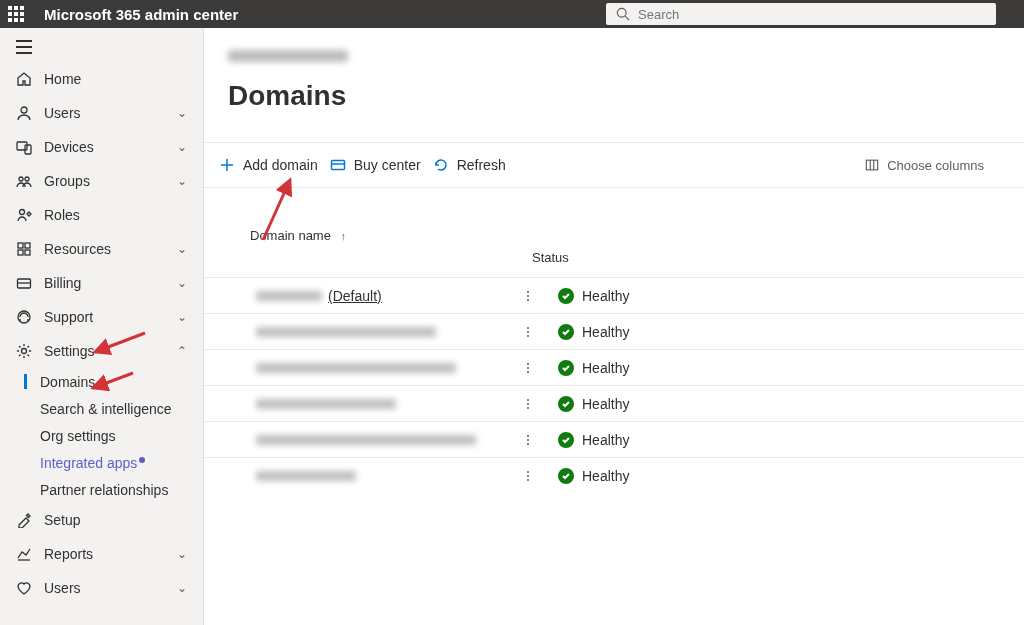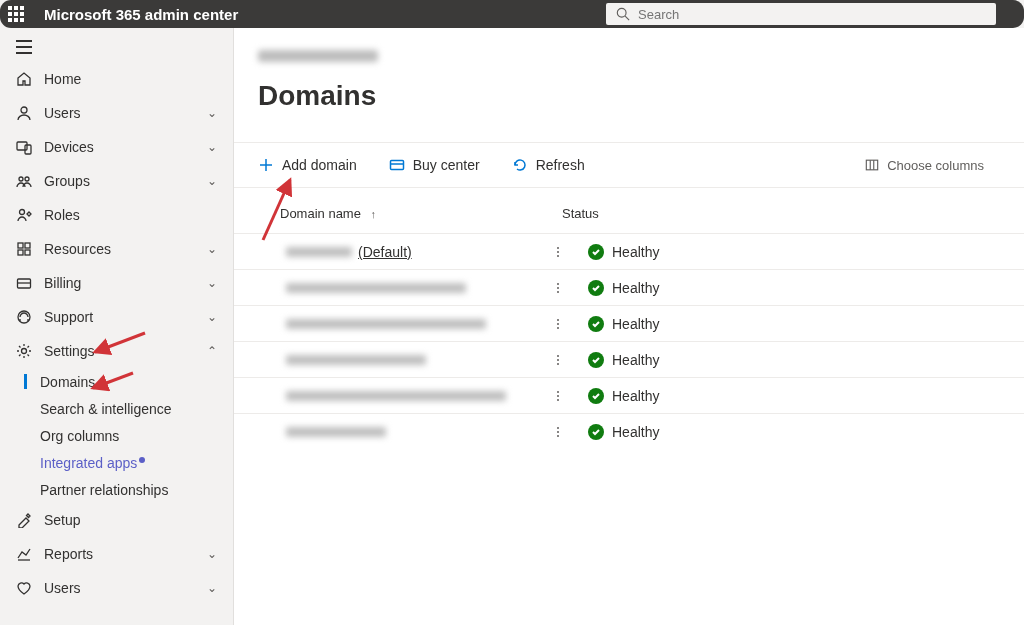--- a/index.html
+++ b/index.html
@@ -1,52 +1,52 @@
 <!DOCTYPE html>
 <html><head>
 <meta charset="utf-8">
 <style>
   * { box-sizing: border-box; margin: 0; padding: 0; }
   body { font-family: "Segoe UI", Arial, sans-serif; font-size: 14px; color: #323130; background: #f3f2f1; width: 1024px; height: 625px; overflow: hidden; position: relative; }
   
-  .header { height: 28px; background: #3b3a39; color: #fff; display: flex; align-items: center; padding: 0 8px; border-radius: 11px; }
+  .header { height: 28px; background: #3b3a39; color: #fff; display: flex; align-items: center; padding: 0 8px; }
   .waffle { width: 16px; height: 16px; display: grid; grid-template-columns: repeat(3,4px); grid-template-rows: repeat(3,4px); gap: 2px; margin-right: 20px; }
   .waffle span { background: #fff; width:4px; height:4px; }
   .app-title { font-size: 15px; font-weight: 600; }
   .searchbox { margin-left: auto; margin-right: 20px; width: 390px; height: 22px; background: #f3f2f1; border-radius: 2px; display:flex; align-items:center; padding: 0 10px; color:#605e5c; }
   .searchbox svg { width:14px; height:14px; fill:#605e5c; margin-right:8px; }
   .searchbox input { border:none; background:transparent; font-size:13px; flex:1; outline:none; }
   
   .shell { display:flex; height: calc(100% - 28px); }
-  .sidebar { width: 234px; background:#f3f2f1; border-right: 1px solid #e1dfdd; padding-top: 12px; }
+  .sidebar { width: 204px; background:#f3f2f1; border-right: 1px solid #e1dfdd; padding-top: 12px; }
   .ham-row { padding: 0 16px 8px 16px; }
   .ham { width:16px; height:14px; display:flex; flex-direction:column; justify-content:space-between; }
   .ham div { height:2px; background:#323130; }
   .nav-item { display:flex; align-items:center; height:34px; padding:0 16px; cursor:pointer; color:#323130; position:relative; }
   .nav-item .chev { margin-left:auto; color:#605e5c; font-size:12px; }
   .nav-item .icon { width:16px; height:16px; margin-right:12px; display:flex; align-items:center; justify-content:center; }
   .nav-item .icon svg { width:16px; height:16px; stroke:#323130; fill:none; stroke-width:1.3; }
   .sub-item { display:flex; align-items:center; height:27px; padding-left:40px; padding-right:16px; cursor:pointer; color:#323130; font-size:14px; position:relative; }
   .sub-item.selected { color:#323130; }
   .sub-item.selected::before { content:""; position:absolute; left:24px; top:6px; bottom:6px; width:3px; background:#0078d4; }
   .sub-item.link { color:#5b5fc7; }
   .dot { width:6px; height:6px; background:#5b5fc7; border-radius:50%; margin-left:2px; margin-top:-6px; }
   
   .main { flex:1; background:#fff; padding:22px 0 0 0; overflow:auto; }
   .blur-bar { margin-left:24px; width:120px; height:12px; background:#bdbdbd; filter:blur(3px); border-radius:3px; }
   .page-title { margin:18px 0 30px 24px; font-size:28px; font-weight:700; }
-  .toolbar { display:flex; align-items:center; gap:32px; padding:0 0 14px 24px; border-bottom:1px solid #edebe9; border-top:1px solid #edebe9; padding-top:14px; }
+  .toolbar { display:flex; align-items:center; gap:12px; padding:0 0 14px 15px; border-bottom:1px solid #edebe9; border-top:1px solid #edebe9; padding-top:14px; }
   .tbtn { display:flex; align-items:center; gap:8px; font-size:14px; color:#323130; cursor:pointer; }
   .tbtn svg { width:16px; height:16px; stroke:#0078d4; fill:none; stroke-width:1.5; }
   .cols-btn { margin-left:auto; margin-right:40px; display:flex; align-items:center; gap:8px; color:#605e5c; font-size:13px; cursor:pointer; }
   .cols-btn svg { width:14px; height:14px; stroke:#605e5c; fill:none; stroke-width:1.3; }
   
   .thead { display:flex; align-items:center; padding:18px 24px 12px 18px; font-size:13px; font-weight:400; color:#323130; }
   .col-name { width:290px; padding-left:28px; }
-  .col-status { flex:1; padding-left:20px; }
+  .col-status { flex:1; padding-left:20px;margin-top:44px; }
   .sort-arrow { font-size:11px; margin-left:6px; color:#605e5c; }
   .row { display:flex; align-items:center; height:36px; padding:0 24px; border-top:1px solid #edebe9; }
   .row .cell-name { width:290px; padding-left:28px; display:flex; align-items:center; gap:6px;text-decoration:underline; }
   .blur { height:10px; background:#bfbfbf; filter:blur(3px); border-radius:2px; }
   .default-label { font-size:14px; color:#323130; }
   .more-dots { color:#605e5c; width:20px; text-align:center; cursor:pointer; font-size:14px; letter-spacing:0; line-height:4px; display:flex; flex-direction:column; align-items:center; gap:2px; }
   .more-dots span { width:2px; height:2px; background:#605e5c; border-radius:50%; }
   .cell-status { display:flex; align-items:center; gap:8px; padding-left:20px; }
   .healthy-icon { width:16px; height:16px; background:#107c10; border-radius:50%; display:flex; align-items:center; justify-content:center; }
   .healthy-icon svg { width:10px; height:10px; stroke:#fff; fill:none; stroke-width:2; }
@@ -181,21 +181,21 @@
           <span>Settings</span>
           <span class="chev">⌃</span>
         </div>
         <div class="sub-item selected">
           <span>Domains</span>
         </div>
         <div class="sub-item">
           <span>Search &amp; intelligence</span>
         </div>
         <div class="sub-item">
-          <span>Org columns</span>
+          <span>Org settings</span>
         </div>
         <div class="sub-item link">
           <span>Integrated apps</span>
           <span class="dot"></span>
         </div>
         <div class="sub-item">
           <span>Partner relationships</span>
         </div>
         <div class="nav-item">
           <span class="icon">

